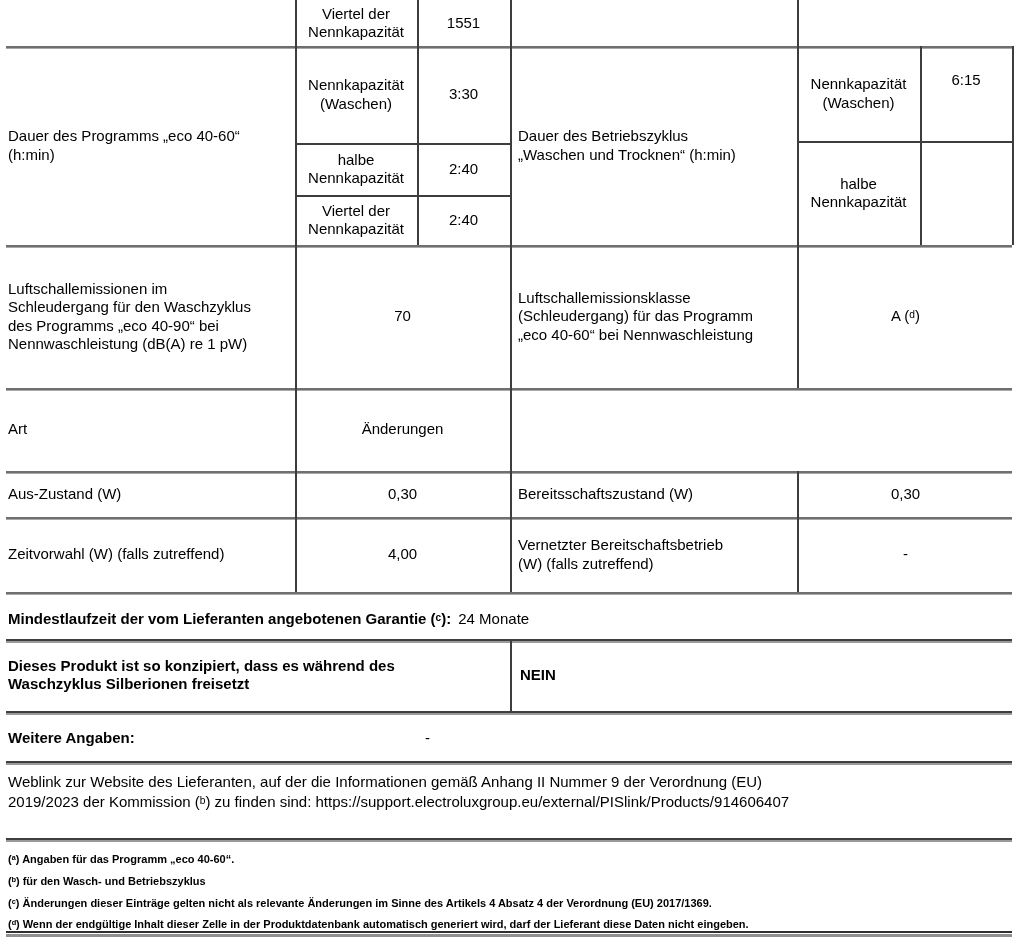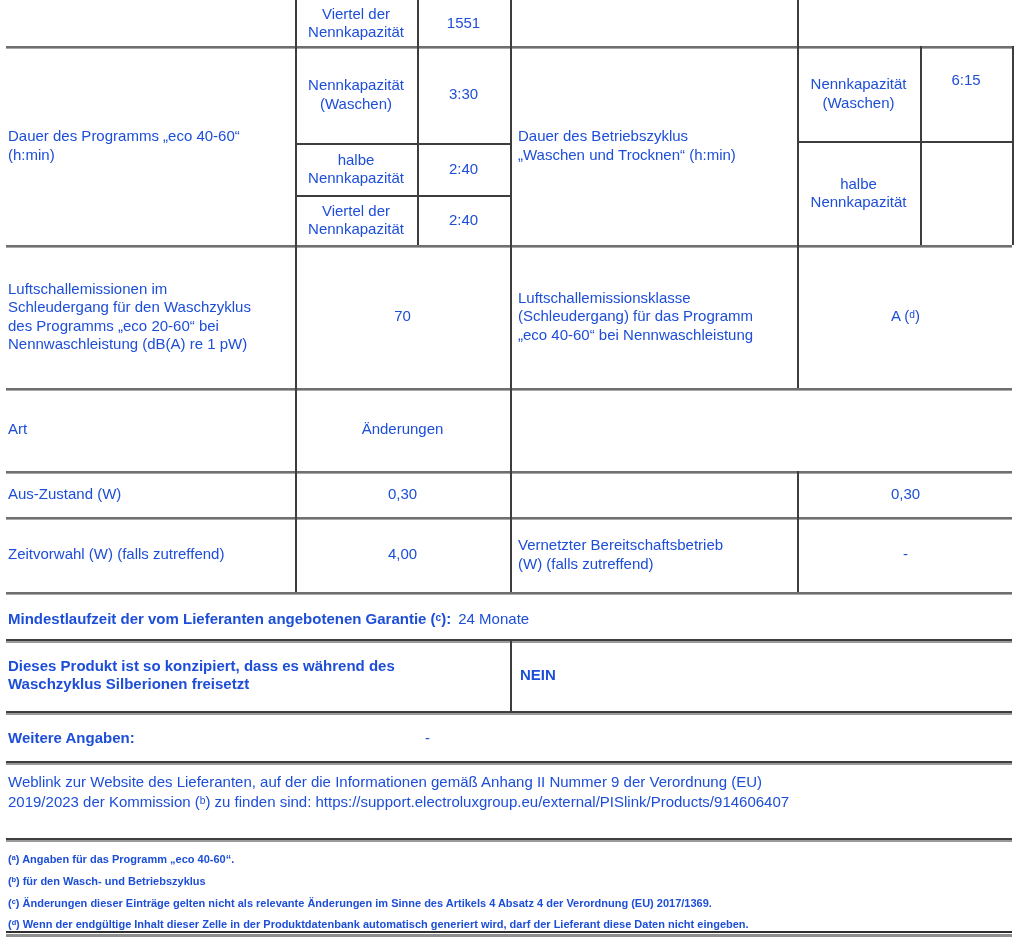--- a/index.html
+++ b/index.html
@@ -1,20 +1,20 @@
 <!DOCTYPE html>
 <html lang="de"><head>
 <meta charset="utf-8">
 <title>Produktdatenblatt</title>
 <style>
   html,body{margin:0;padding:0;background:#fff;}
   .page{
     position:relative;width:1024px;height:950px;background:#ffffff;
     font-family:"Liberation Sans","DejaVu Sans",sans-serif;
-    color:#1d4ed8;font-size:15px;overflow:hidden;
+    color:#000000;font-size:15px;overflow:hidden;
   }
   .cell{
     position:absolute;display:flex;align-items:center;
     white-space:pre-line;line-height:1.22;
   }
   .c{justify-content:center;text-align:center;}
   .b{font-weight:bold;}
   .vl{position:absolute;width:2px;background:#3d3d3d;}
   .shr{position:absolute;height:2px;background:#3d3d3d;}
   .hr{position:absolute;left:6px;width:1006px;height:3px;
@@ -76,21 +76,21 @@
 Nennkapazität</div>
 
   <div class="hr" style="top:245px"></div>
 
   <div class="vl" style="left:295px;top:245px;height:143px"></div>
   <div class="vl" style="left:510px;top:245px;height:143px"></div>
   <div class="vl" style="left:797px;top:245px;height:143px"></div>
 
   <div class="cell" style="left:8px;top:245px;width:280px;height:143px">Luftschallemissionen im
 Schleudergang für den Waschzyklus
-des Programms „eco 20-60“ bei
+des Programms „eco 40-90“ bei
 Nennwaschleistung (dB(A) re 1 pW)</div>
   <div class="cell c" style="left:297px;top:245px;width:211px;height:143px">70</div>
   <div class="cell" style="left:518px;top:245px;width:272px;height:143px">Luftschallemissionsklasse
 (Schleudergang) für das Programm
 „eco 40-60“ bei Nennwaschleistung</div>
   <div class="cell c" style="left:799px;top:245px;width:213px;height:143px">A (ᵈ)</div>
 
   <div class="hr" style="top:388px"></div>
 
   <div class="vl" style="left:295px;top:388px;height:83px"></div>
@@ -98,20 +98,21 @@
   <div class="cell" style="left:8px;top:388px;width:280px;height:83px">Art</div>
   <div class="cell c" style="left:297px;top:388px;width:211px;height:83px">Änderungen</div>
 
   <div class="hr" style="top:471px"></div>
 
   <div class="vl" style="left:295px;top:471px;height:46px"></div>
   <div class="vl" style="left:510px;top:471px;height:46px"></div>
   <div class="vl" style="left:797px;top:471px;height:46px"></div>
   <div class="cell" style="left:8px;top:471px;width:280px;height:46px">Aus-Zustand (W)</div>
   <div class="cell c" style="left:297px;top:471px;width:211px;height:46px">0,30</div>
+  <div class="cell" style="left:518px;top:471px;width:272px;height:46px">Bereitsschaftszustand (W)</div>
   <div class="cell c" style="left:799px;top:471px;width:213px;height:46px">0,30</div>
 
   <div class="hr" style="top:517px"></div>
 
   <div class="vl" style="left:295px;top:517px;height:75px"></div>
   <div class="vl" style="left:510px;top:517px;height:75px"></div>
   <div class="vl" style="left:797px;top:517px;height:75px"></div>
   <div class="cell" style="left:8px;top:517px;width:280px;height:75px">Zeitvorwahl (W) (falls zutreffend)</div>
   <div class="cell c" style="left:297px;top:517px;width:211px;height:75px">4,00</div>
   <div class="cell" style="left:518px;top:517px;width:272px;height:75px">Vernetzter Bereitschaftsbetrieb

